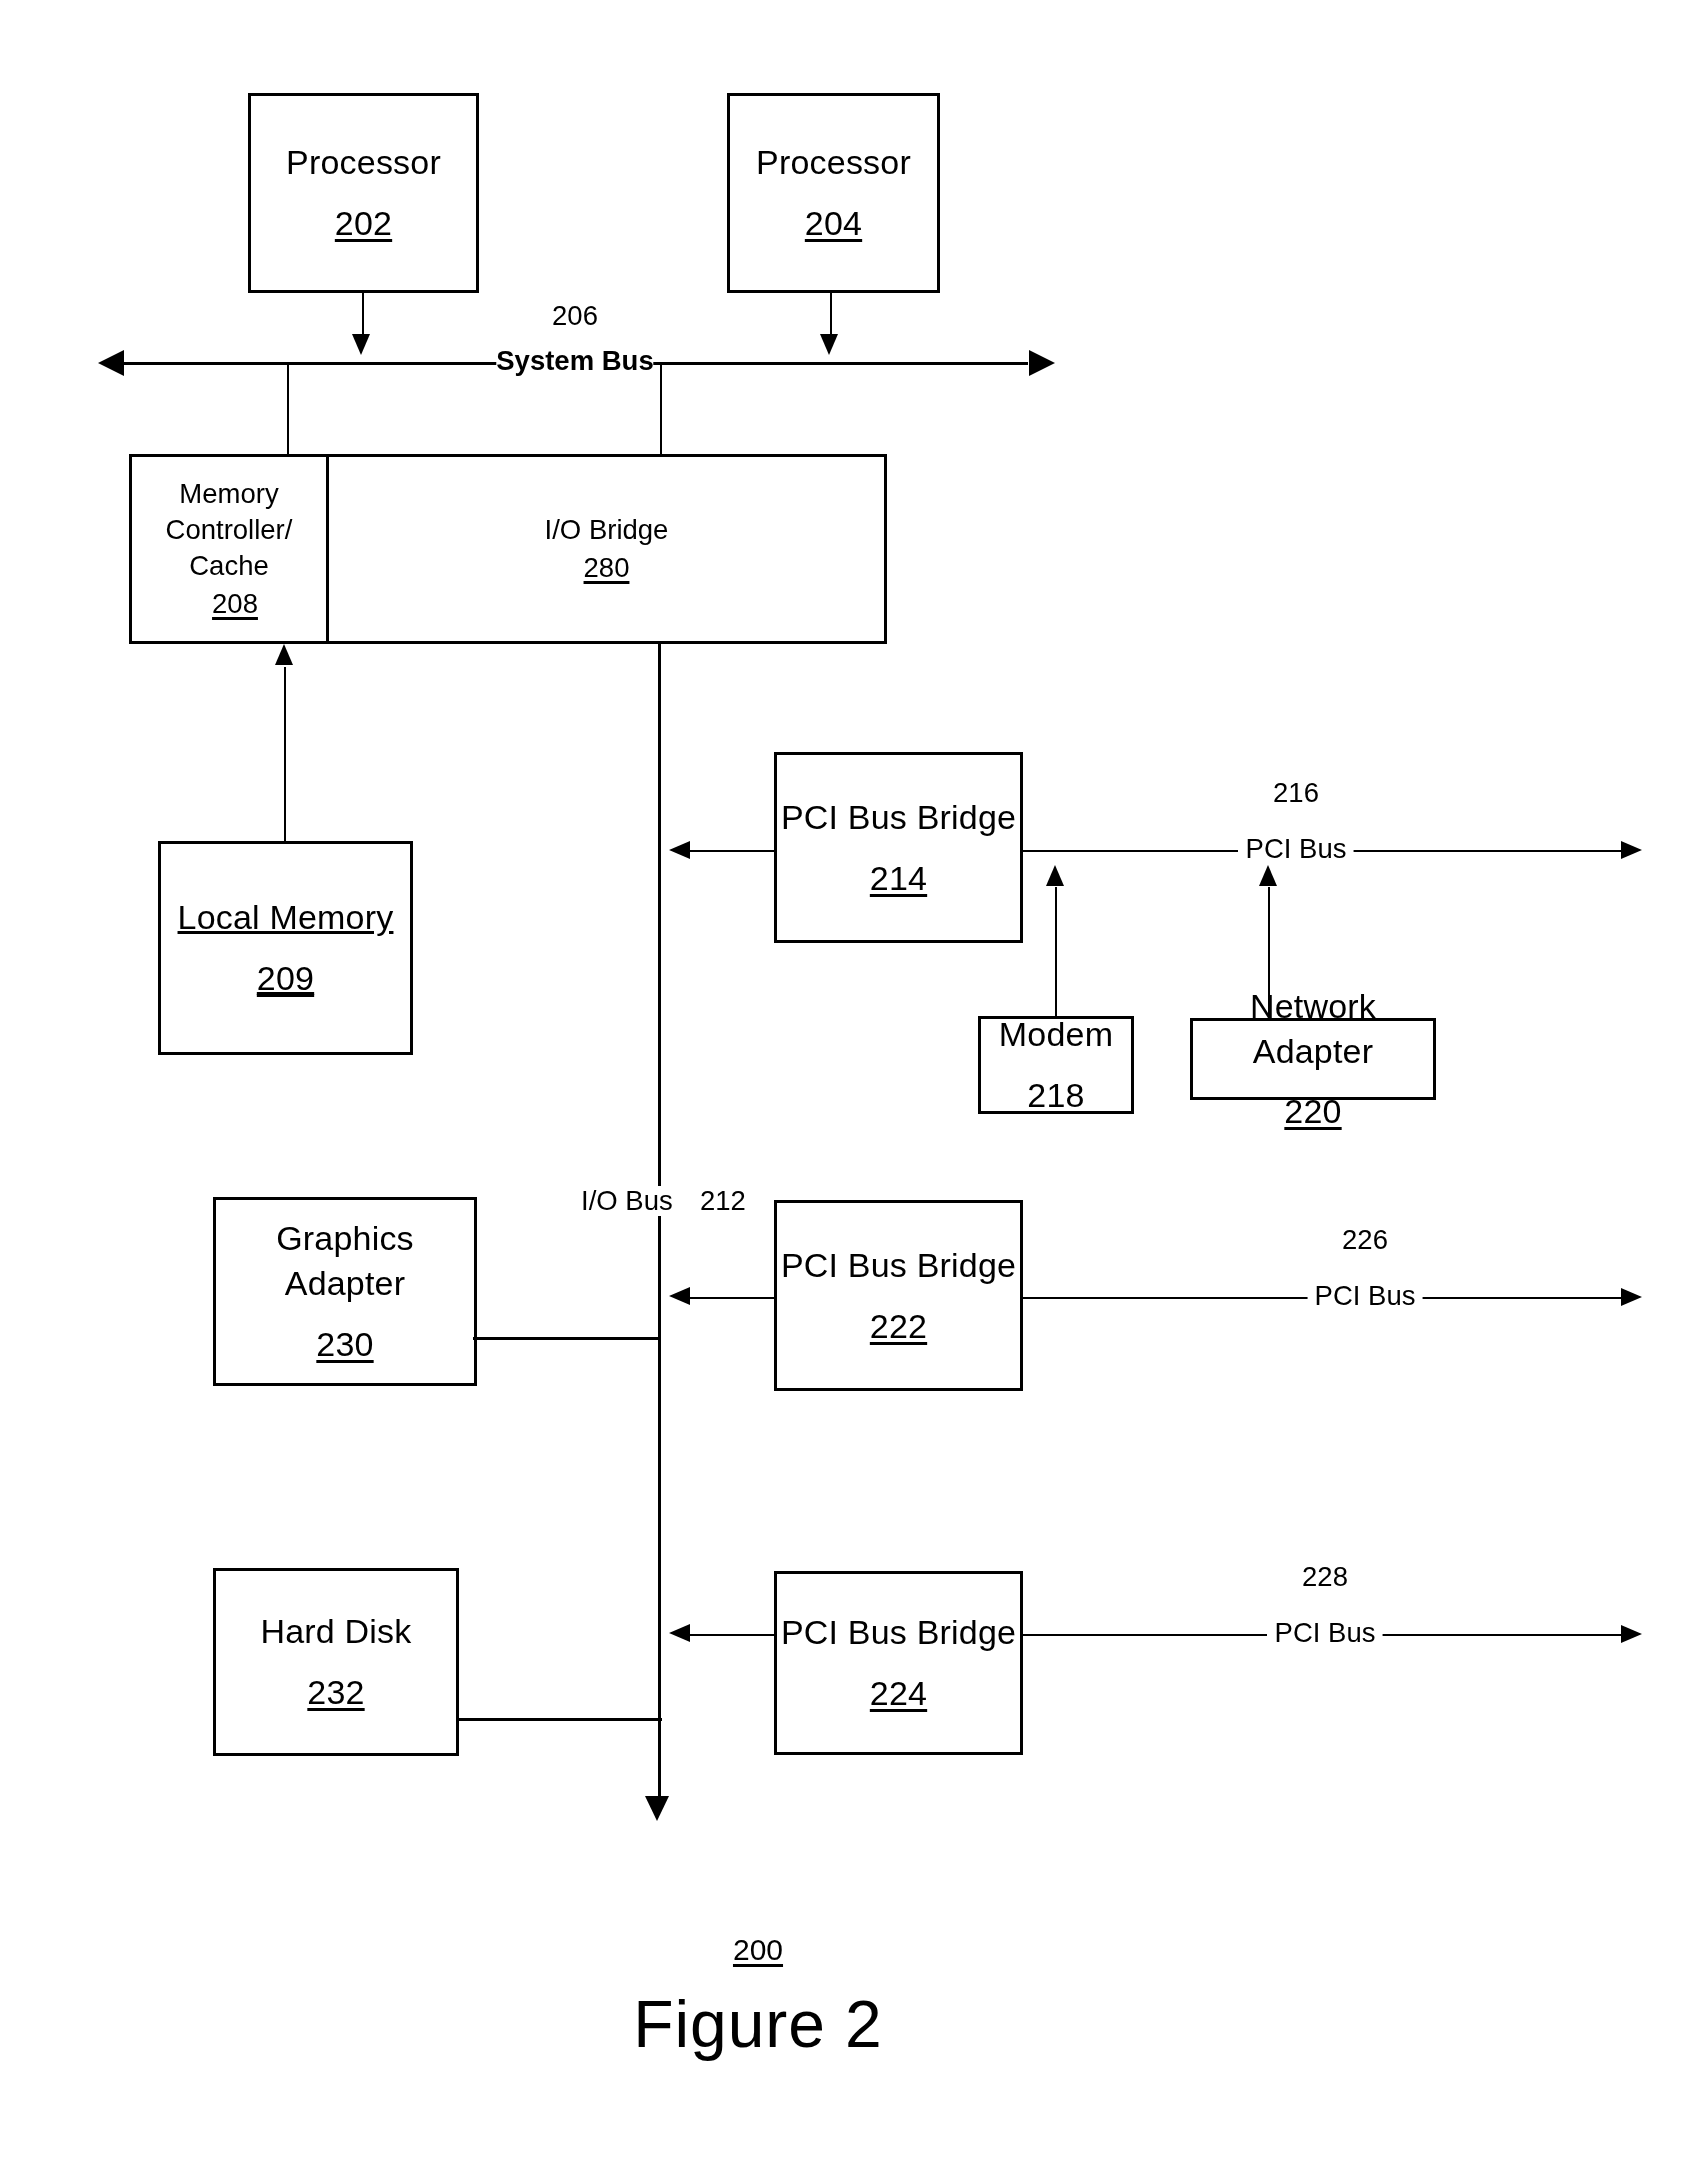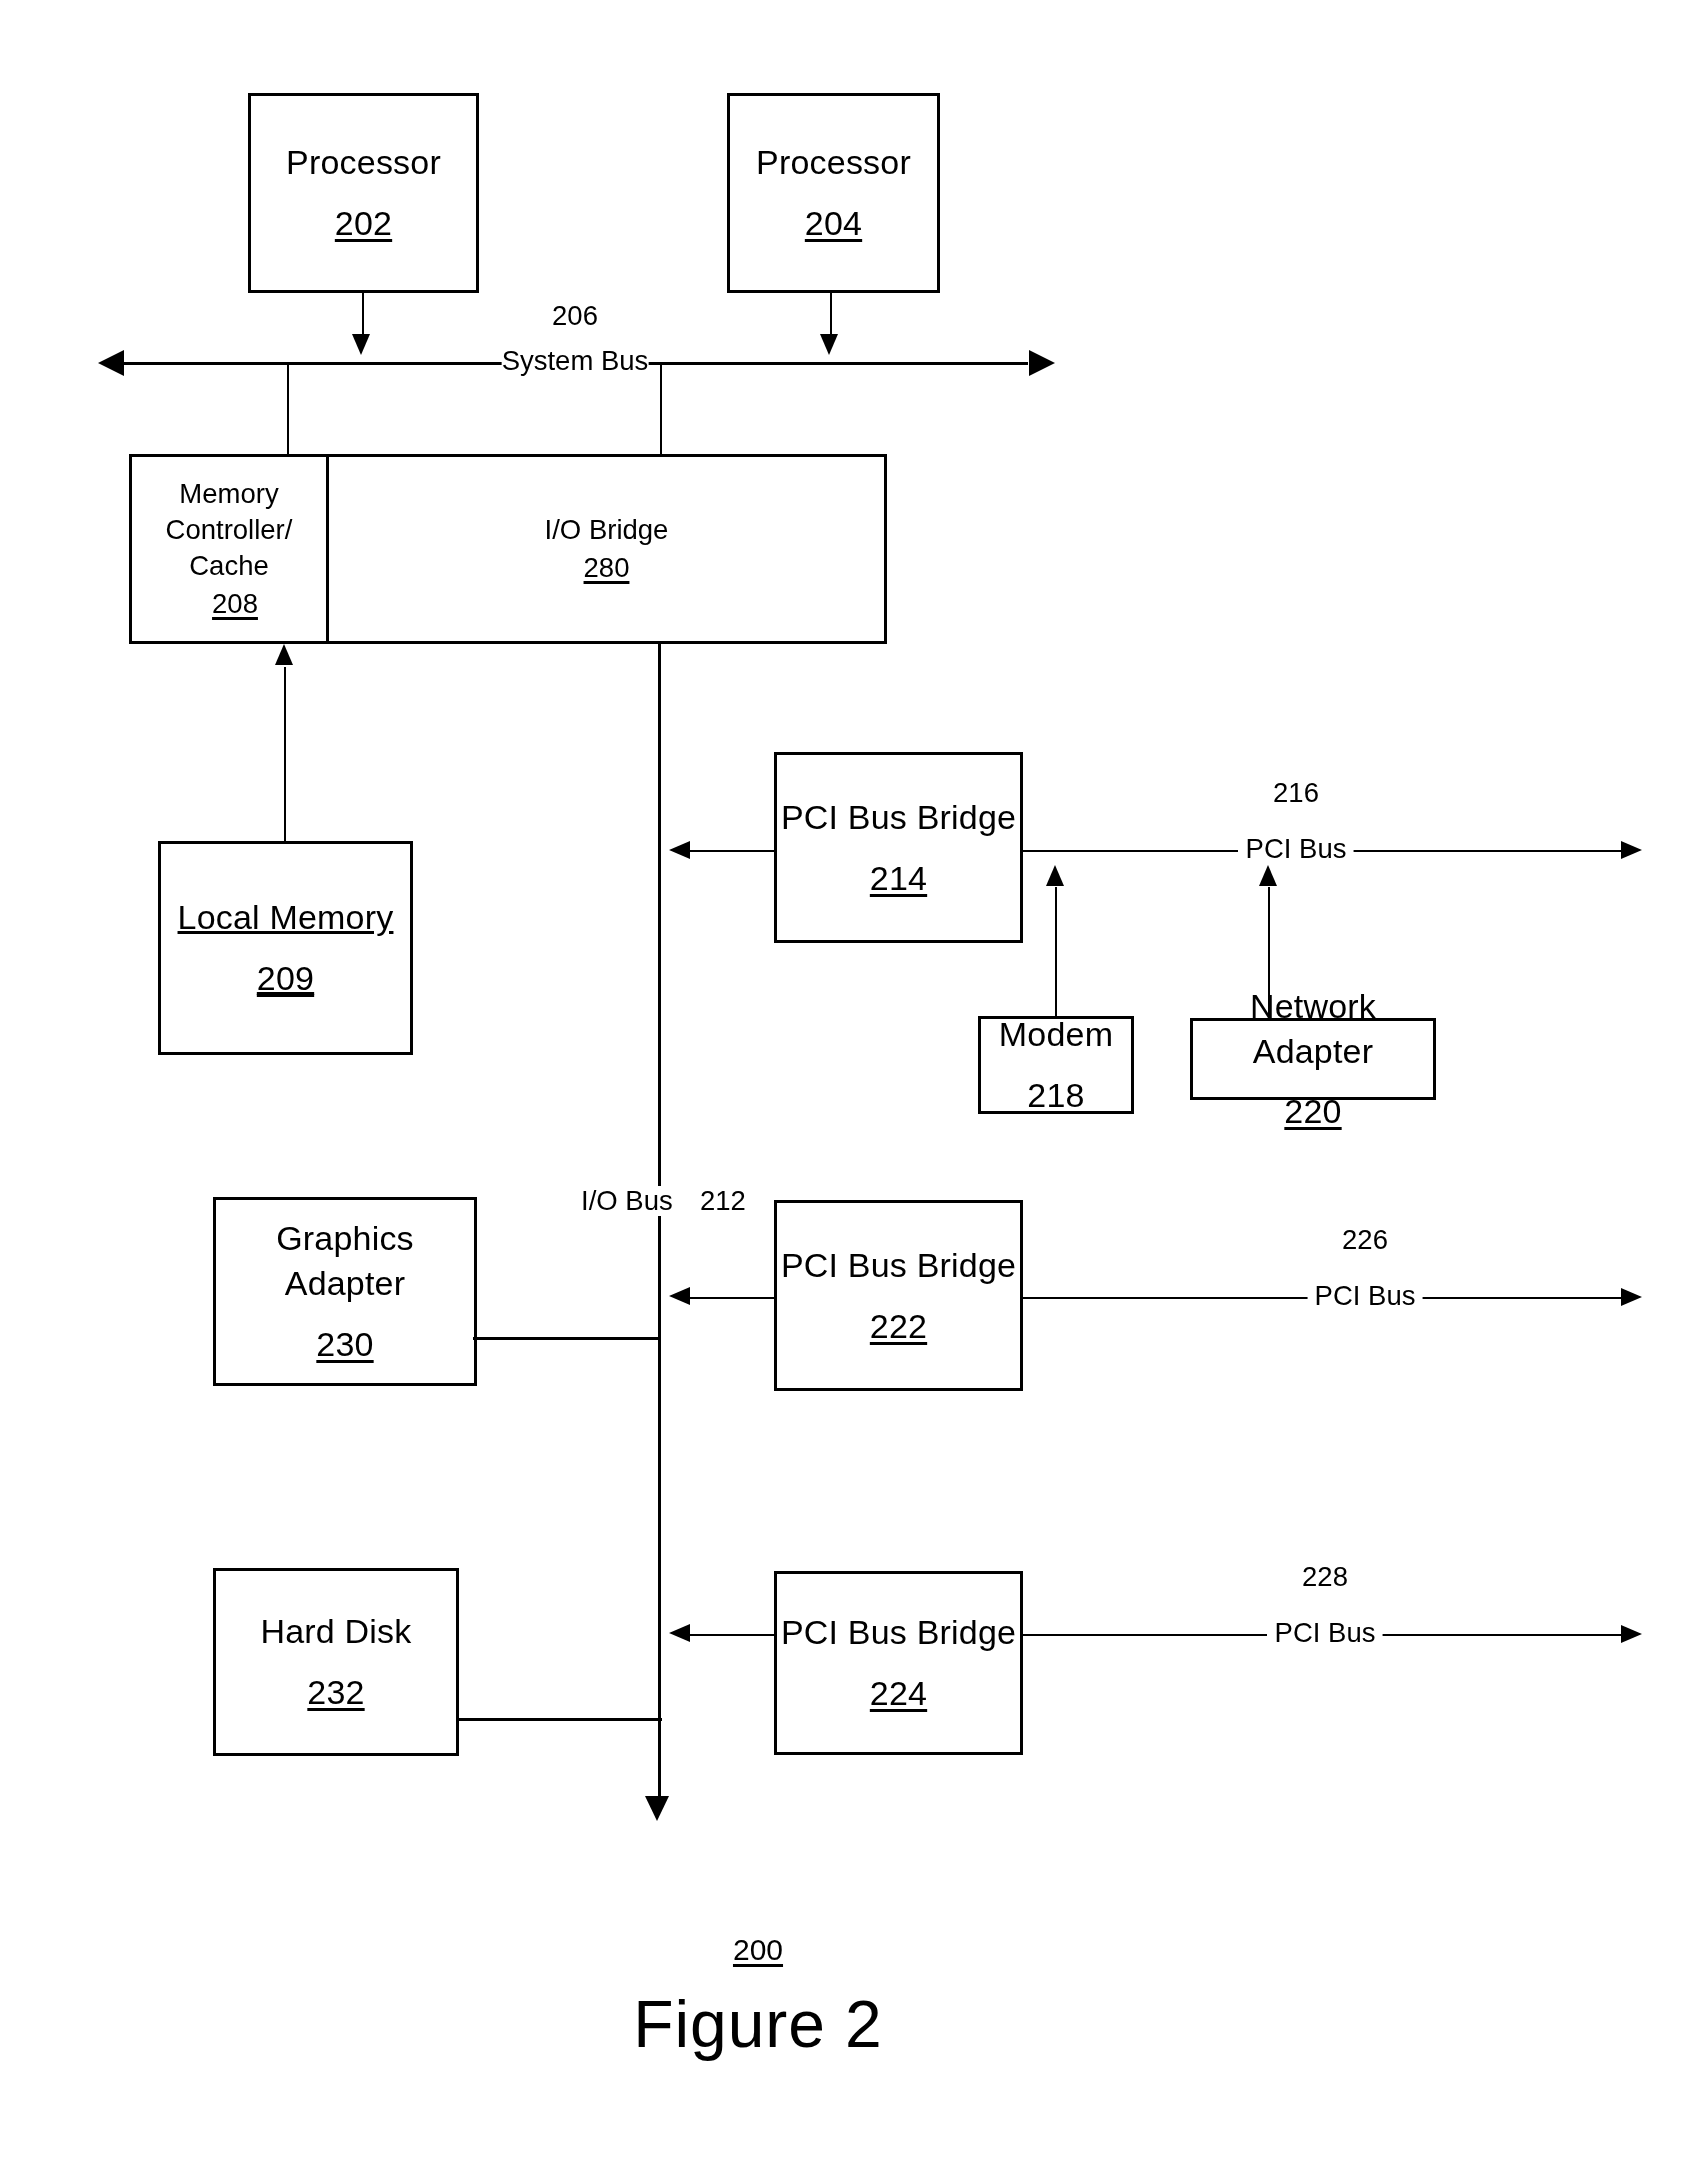--- a/index.html
+++ b/index.html
@@ -137,21 +137,21 @@
   <div class="arrow-d sm" style="left:352px; top:334px;"></div>
 
   <div class="vline thin" style="left:830px; top:293px; height:43px;"></div>
   <div class="arrow-d sm" style="left:820px; top:334px;"></div>
 
   <div class="hline" style="left:124px; top:362px; width:904px;"></div>
   <div class="arrow-l" style="left:98px; top:350px;"></div>
   <div class="arrow-r" style="left:1029px; top:350px;"></div>
 
   <div class="lbl ref center" style="left:575px; top:301px;">206</div>
-  <div class="lbl center" style="left:575px; top:346px;">System Bus</div>
+  <div class="lbl center" style="left:575px; top:346px;font-weight:bold;">System Bus</div>
 
   <div class="vline thin" style="left:287px; top:364px; height:92px;"></div>
   <div class="vline thin" style="left:660px; top:364px; height:92px;"></div>
 
   <div class="splitbox" style="left:129px; top:454px; width:758px; height:190px;">
     <div class="half left" style="width:197px;">
       <span class="title">Memory
 Controller/
 Cache</span>
       <span class="ref" style="text-decoration:underline; text-underline-offset:3.5px; text-decoration-thickness:2.7px; margin-top:1.8px;margin-left:12px;">208</span>

